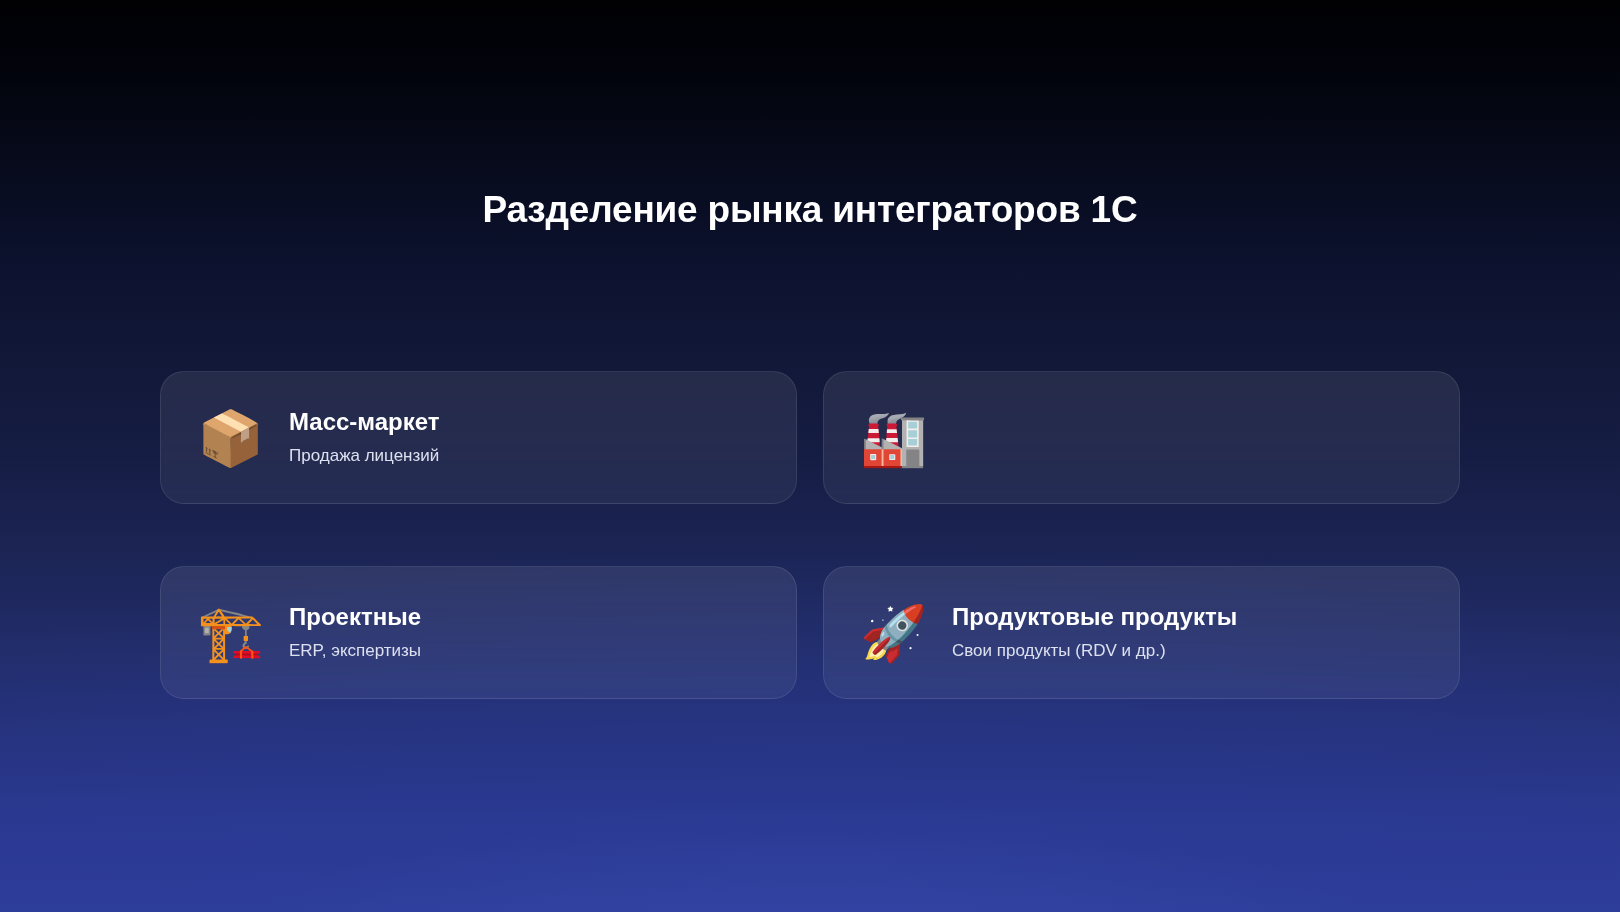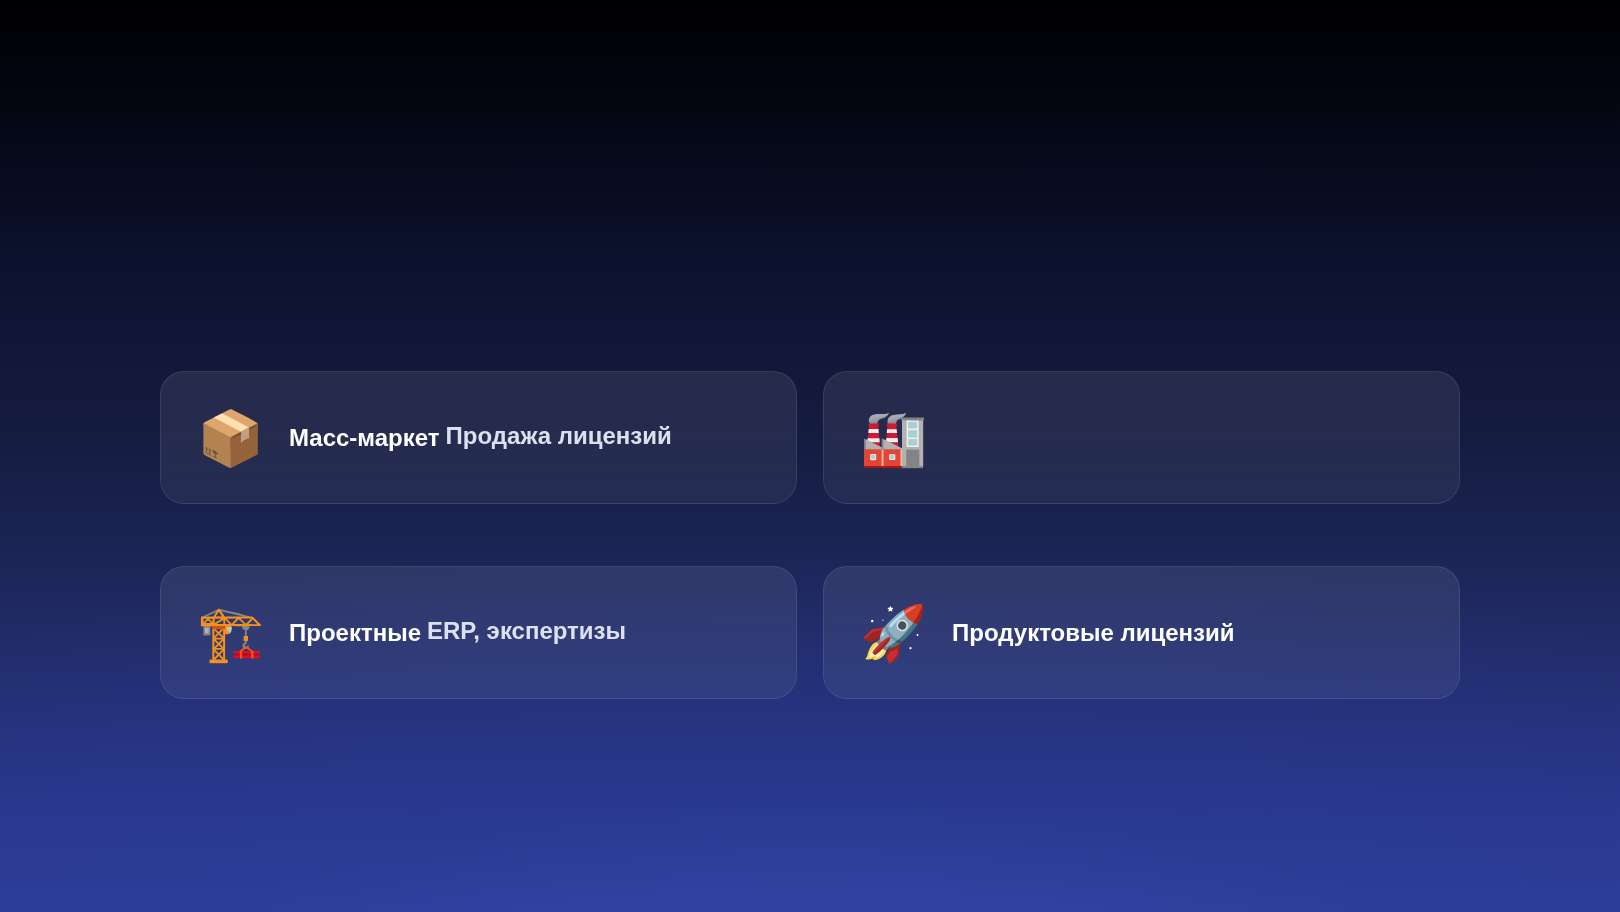--- a/index.html
+++ b/index.html
@@ -85,50 +85,51 @@
     height: 62px;
     font-size: 54px;
     line-height: 62px;
     text-align: center;
     margin-right: 30px;
     user-select: none;
   }
 
   .card-text {
     display: flex;
-    flex-direction: row;
+    flex-direction: column;
     justify-content: center;
     gap: 6px;
     min-width: 0;
   }
 
   .card-title {
     color: #ffffff;
     font-size: 24px;
     font-weight: 700;
     line-height: 30px;
     letter-spacing: 0px;
     white-space: nowrap;
   }
 
   .card-subtitle {
     color: #dde1ef;
-    font-size: 24px;
-    font-weight: 700;
+    font-size: 17px;
+    font-weight: 400;
     line-height: 25px;
     letter-spacing: 0px;
     white-space: nowrap;
   }
 </style>
 </head>
 <body>
 
 <div id="slide">
 
   <div class="title-block">
+    <span class="title-line">Разделение рынка интеграторов 1С</span>
   </div>
 
   <div class="cards">
 
     <div class="card">
       <span class="card-icon">📦</span>
       <div class="card-text">
         <span class="card-title">Масс-маркет</span>
         <span class="card-subtitle">Продажа лицензий</span>
       </div>
@@ -142,18 +143,19 @@
       <span class="card-icon">🏗️</span>
       <div class="card-text">
         <span class="card-title">Проектные</span>
         <span class="card-subtitle">ERP, экспертизы</span>
       </div>
     </div>
 
     <div class="card">
       <span class="card-icon">🚀</span>
       <div class="card-text">
-        <span class="card-title">Продуктовые лицензий</span>
+        <span class="card-title">Продуктовые продукты</span>
+        <span class="card-subtitle">Свои продукты (RDV и др.)</span>
       </div>
     </div>
 
   </div>
 </div>
 
 </body></html>

